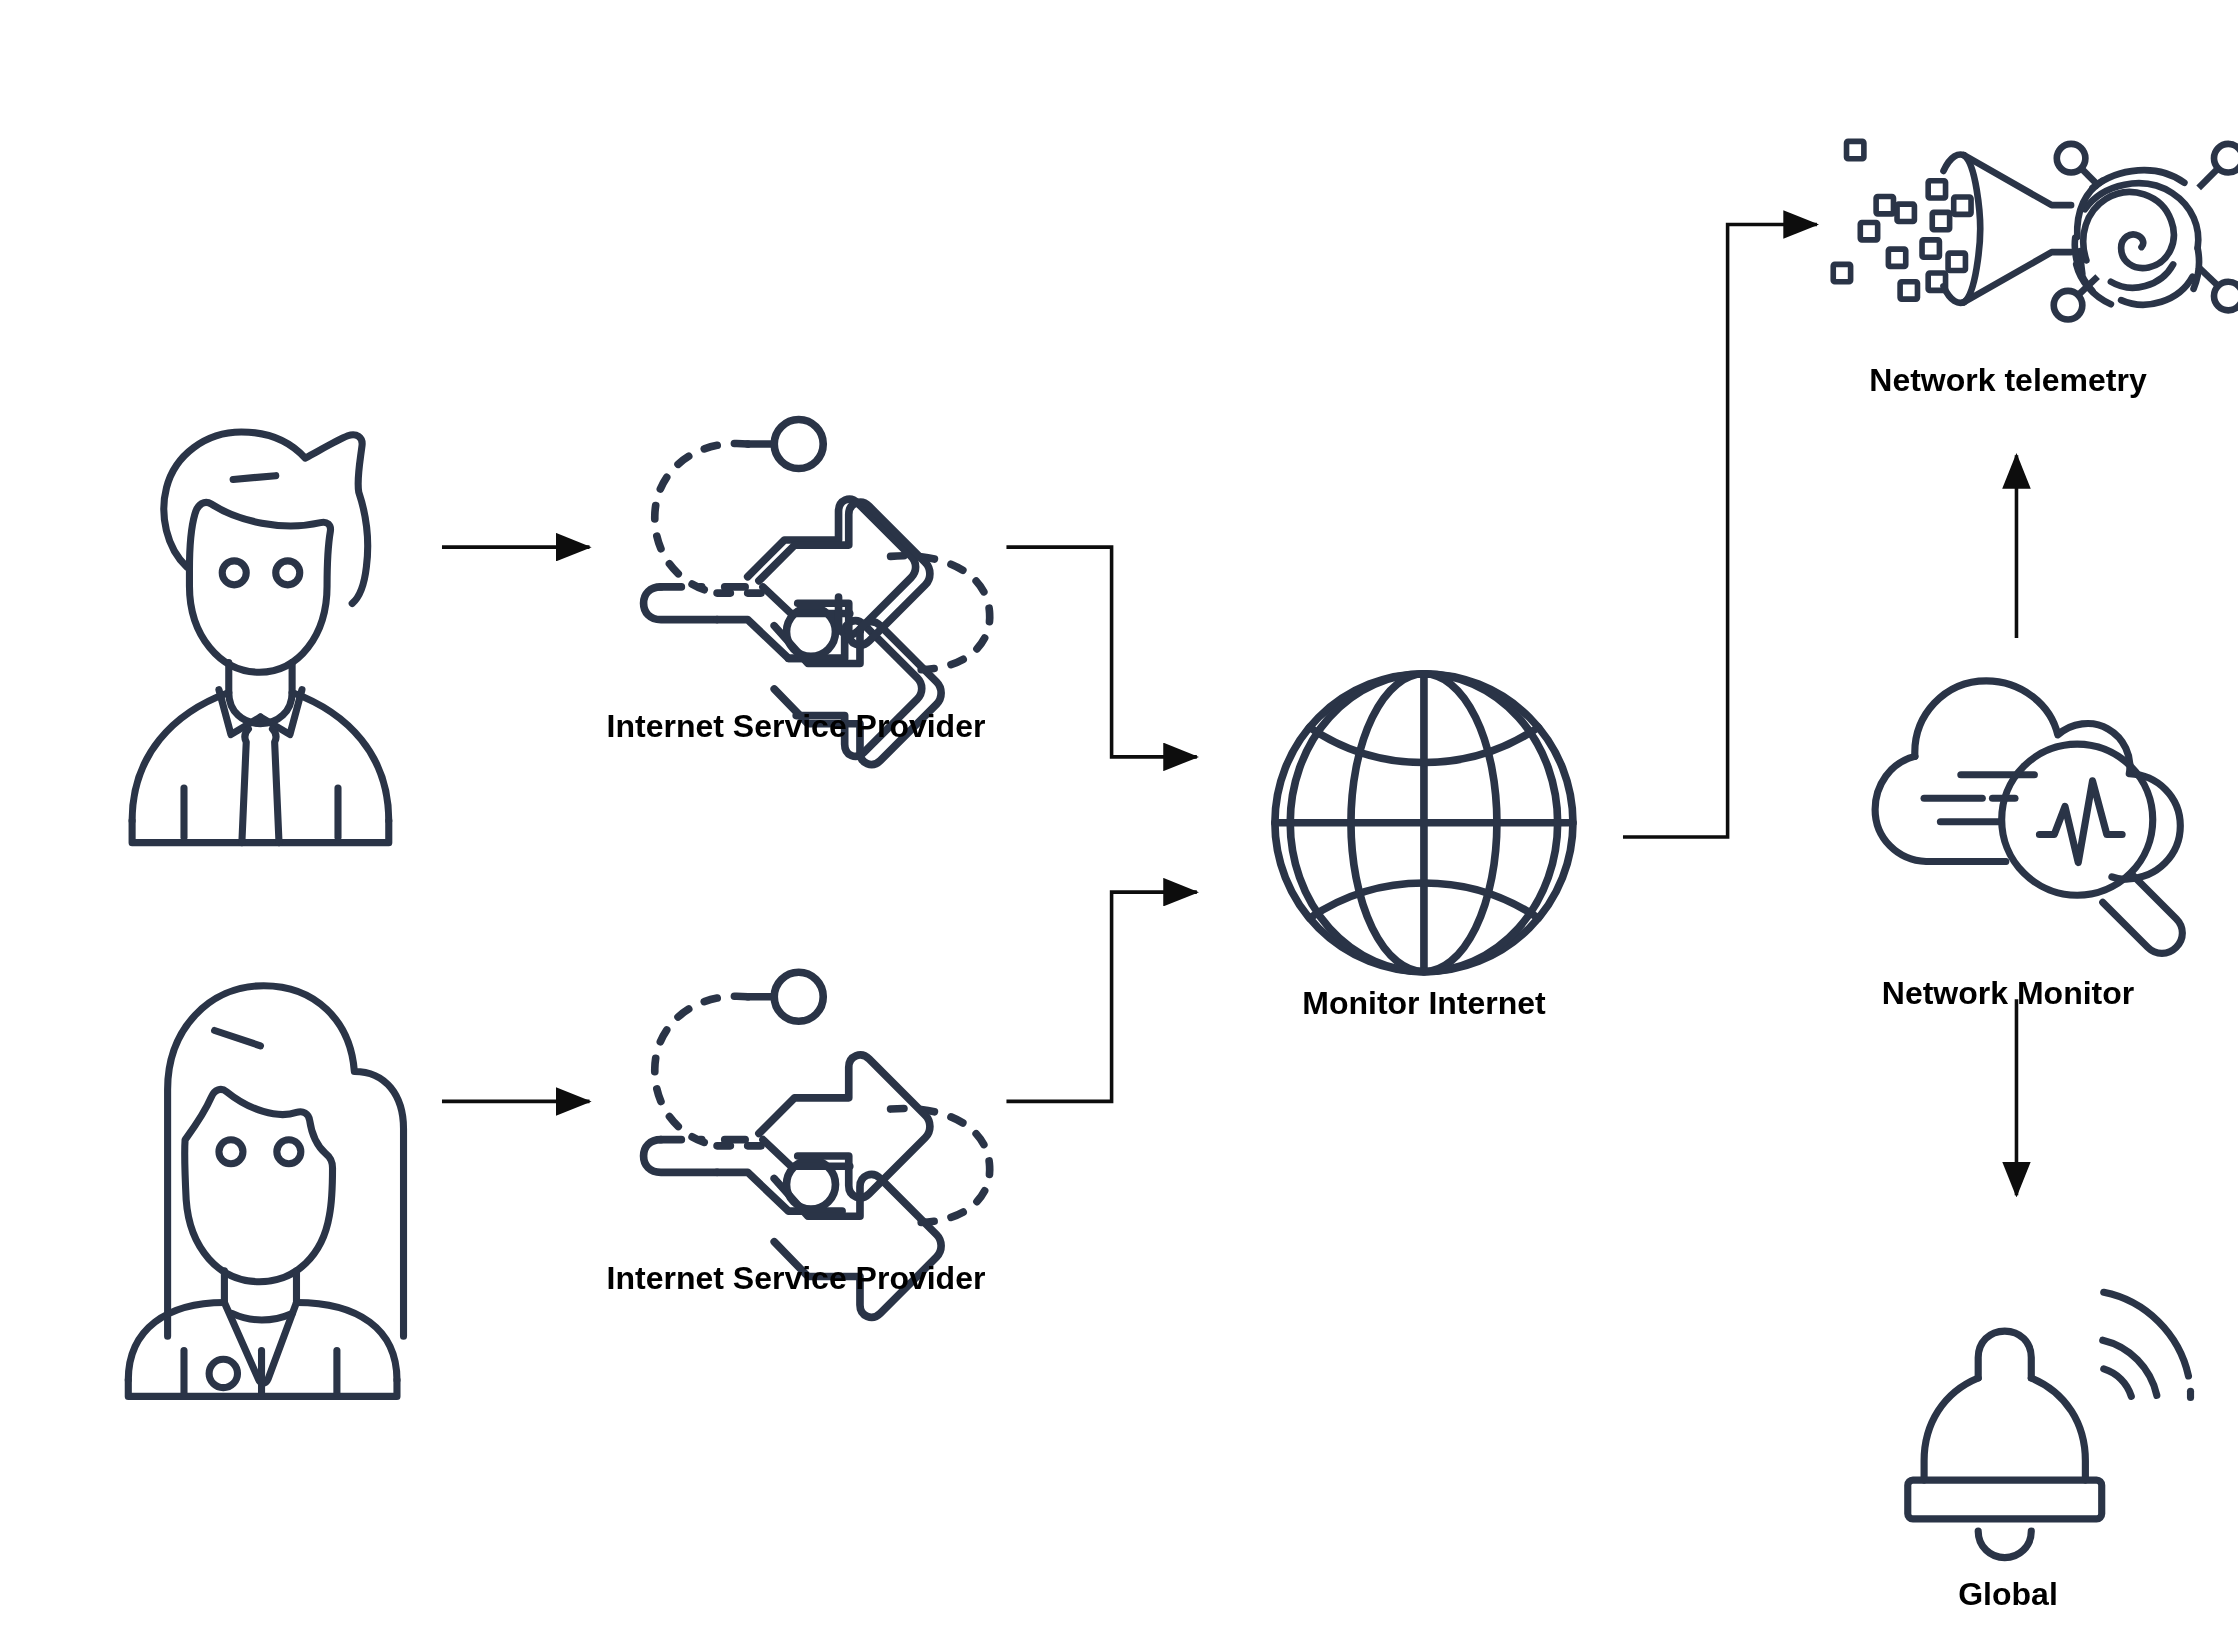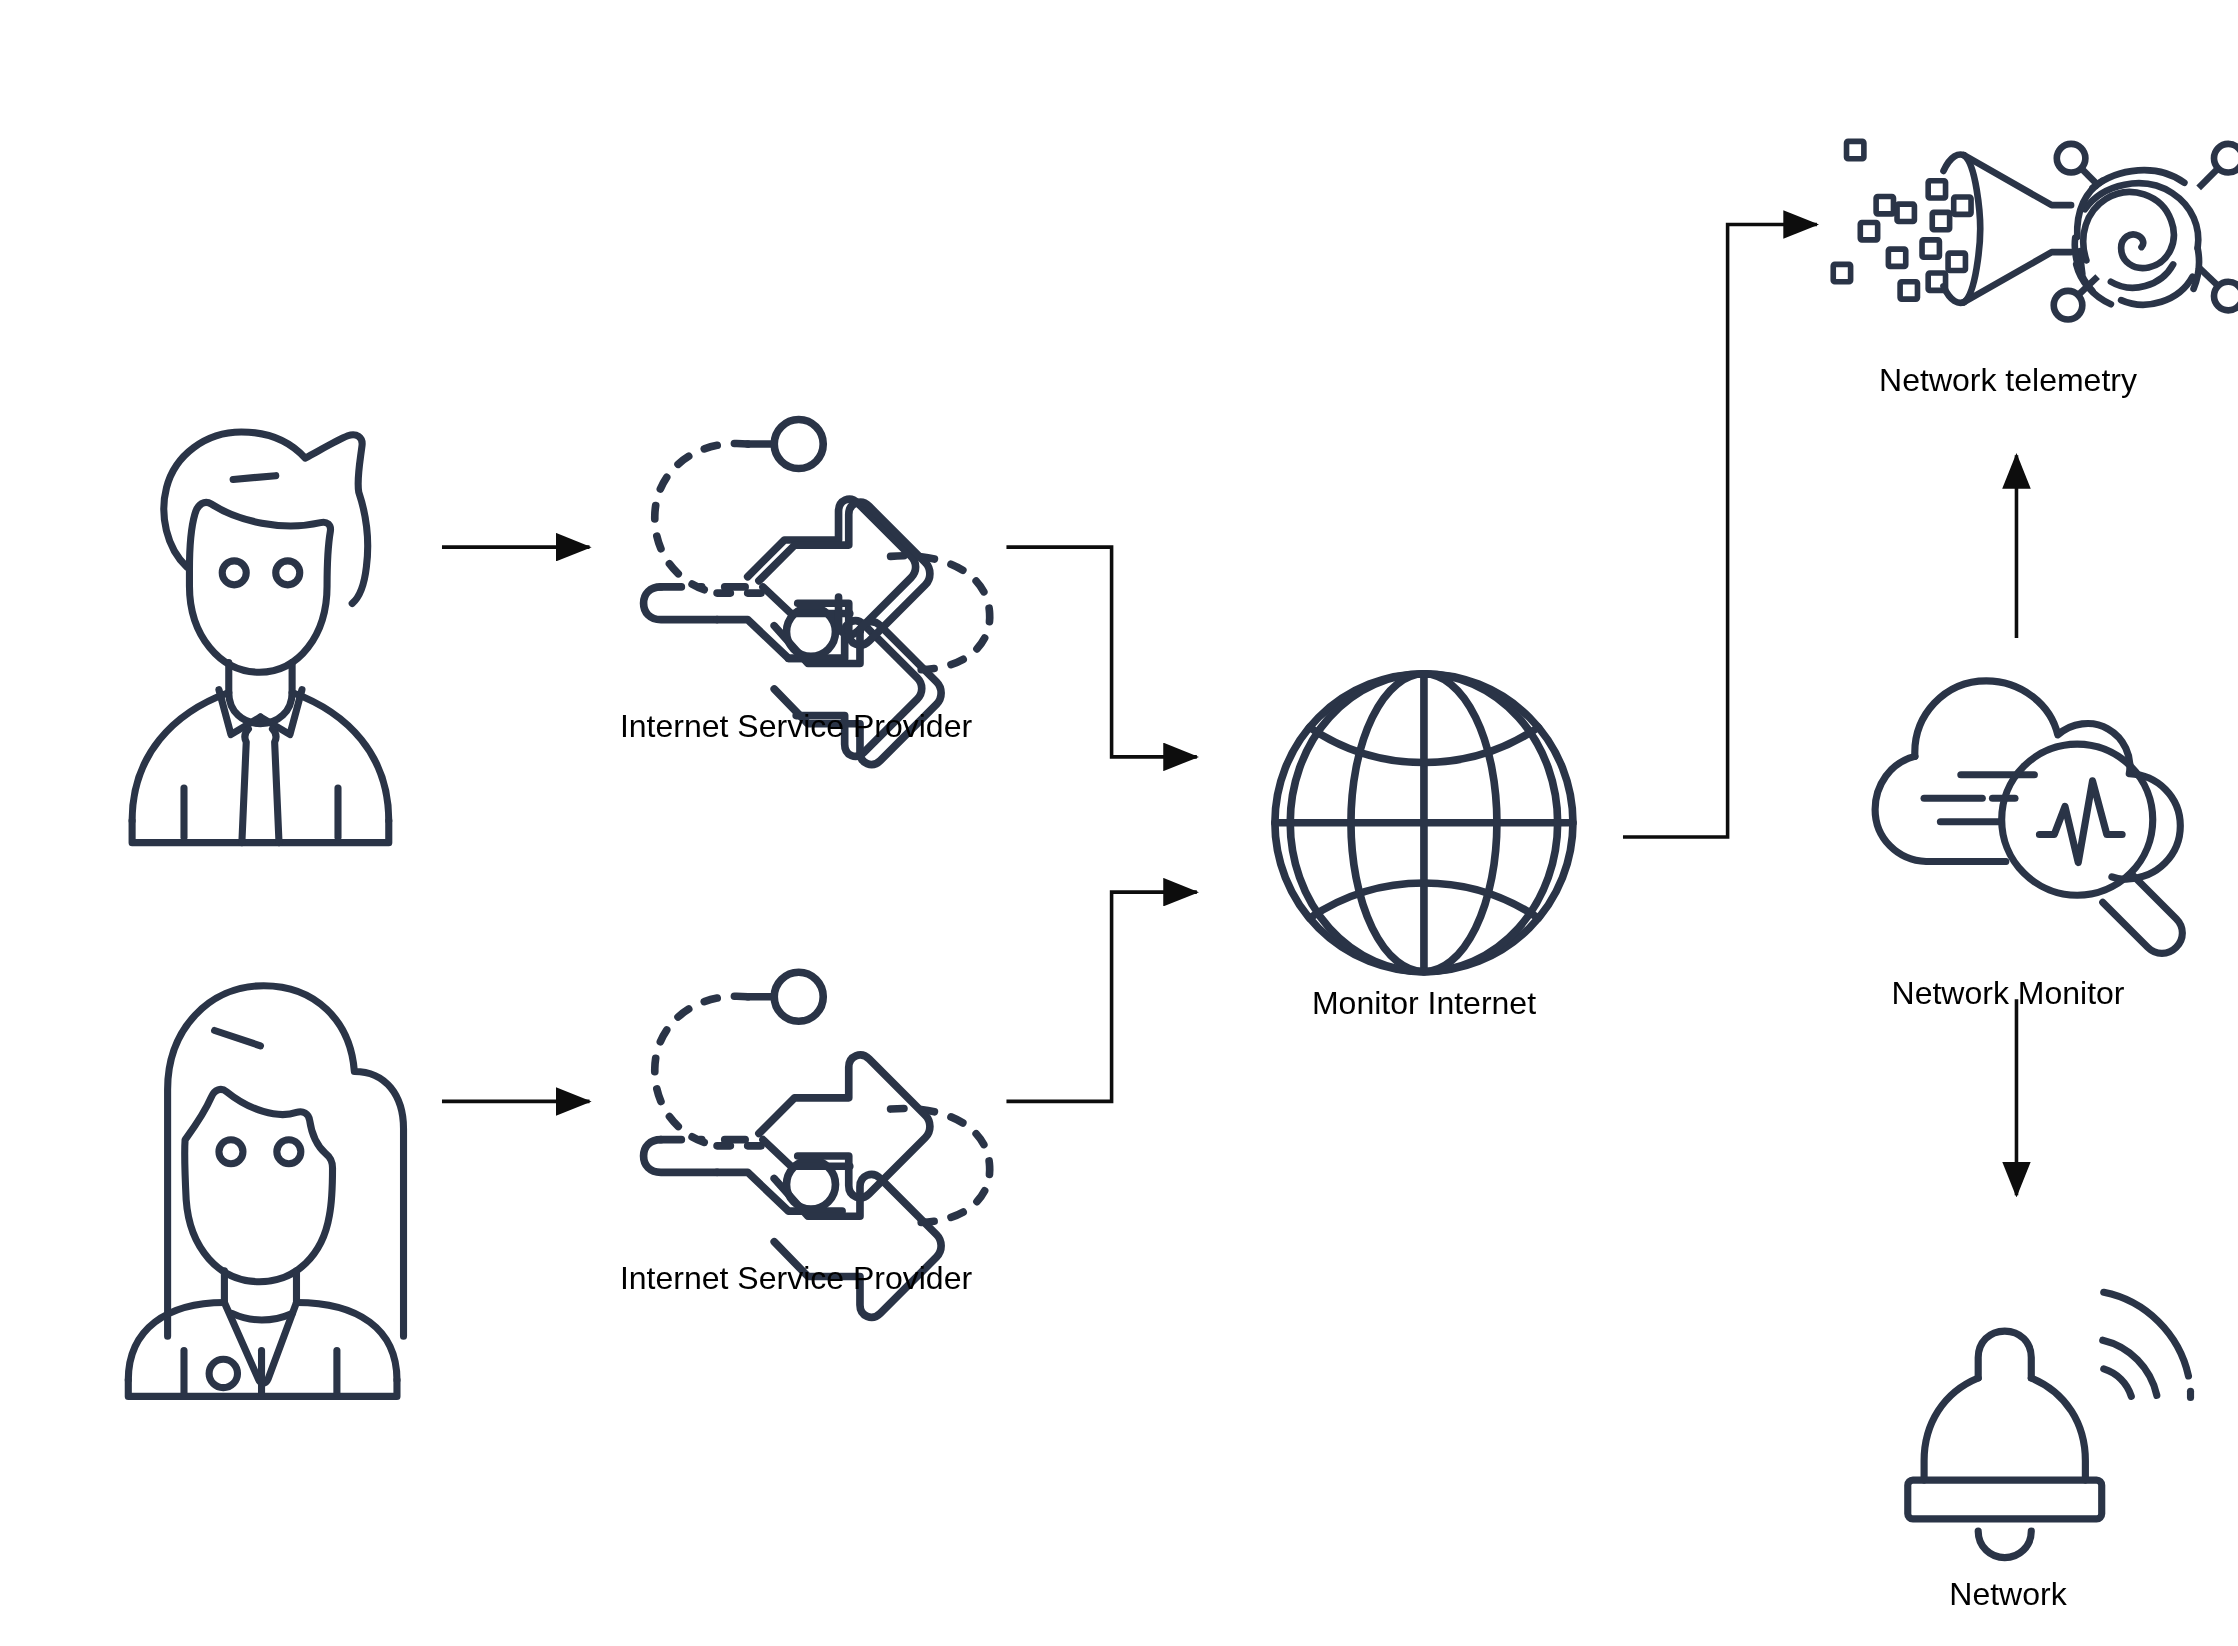--- a/index.html
+++ b/index.html
@@ -26,20 +26,21 @@
   }
   .node-label {
     position: absolute;
     color: #000000;
     font-size: 32px;
     font-family: "Liberation Sans", sans-serif;
     white-space: nowrap;
     text-align: center;
     transform: translateX(-50%);
     letter-spacing: 0px;
+    font-weight: bold;
   }
 </style>
 </head>
 <body>
 
 <div id="diagram-root">
 
   <svg id="diagram-svg" viewBox="0 0 4387 3227" xmlns="http://www.w3.org/2000/svg">
     <defs>
       <marker id="arrowhead" markerWidth="10" markerHeight="8" refX="9.4" refY="4" orient="auto" markerUnits="strokeWidth">
@@ -296,16 +297,16 @@
   <div class="node-label" style="left:796px; top:708px;">Internet Service Provider</div>
 
   <div class="node-label" style="left:796px; top:1260px;">Internet Service Provider</div>
 
   <div class="node-label" style="left:1424px; top:985px;">Monitor Internet</div>
 
   <div class="node-label" style="left:2008px; top:362px;">Network telemetry</div>
 
   <div class="node-label" style="left:2008px; top:975px;">Network Monitor</div>
 
-  <div class="node-label" style="left:2008px; top:1576px;">Network</div>
+  <div class="node-label" style="left:2008px; top:1576px;">Global</div>
 
 </div>
 
 
 </body></html>

